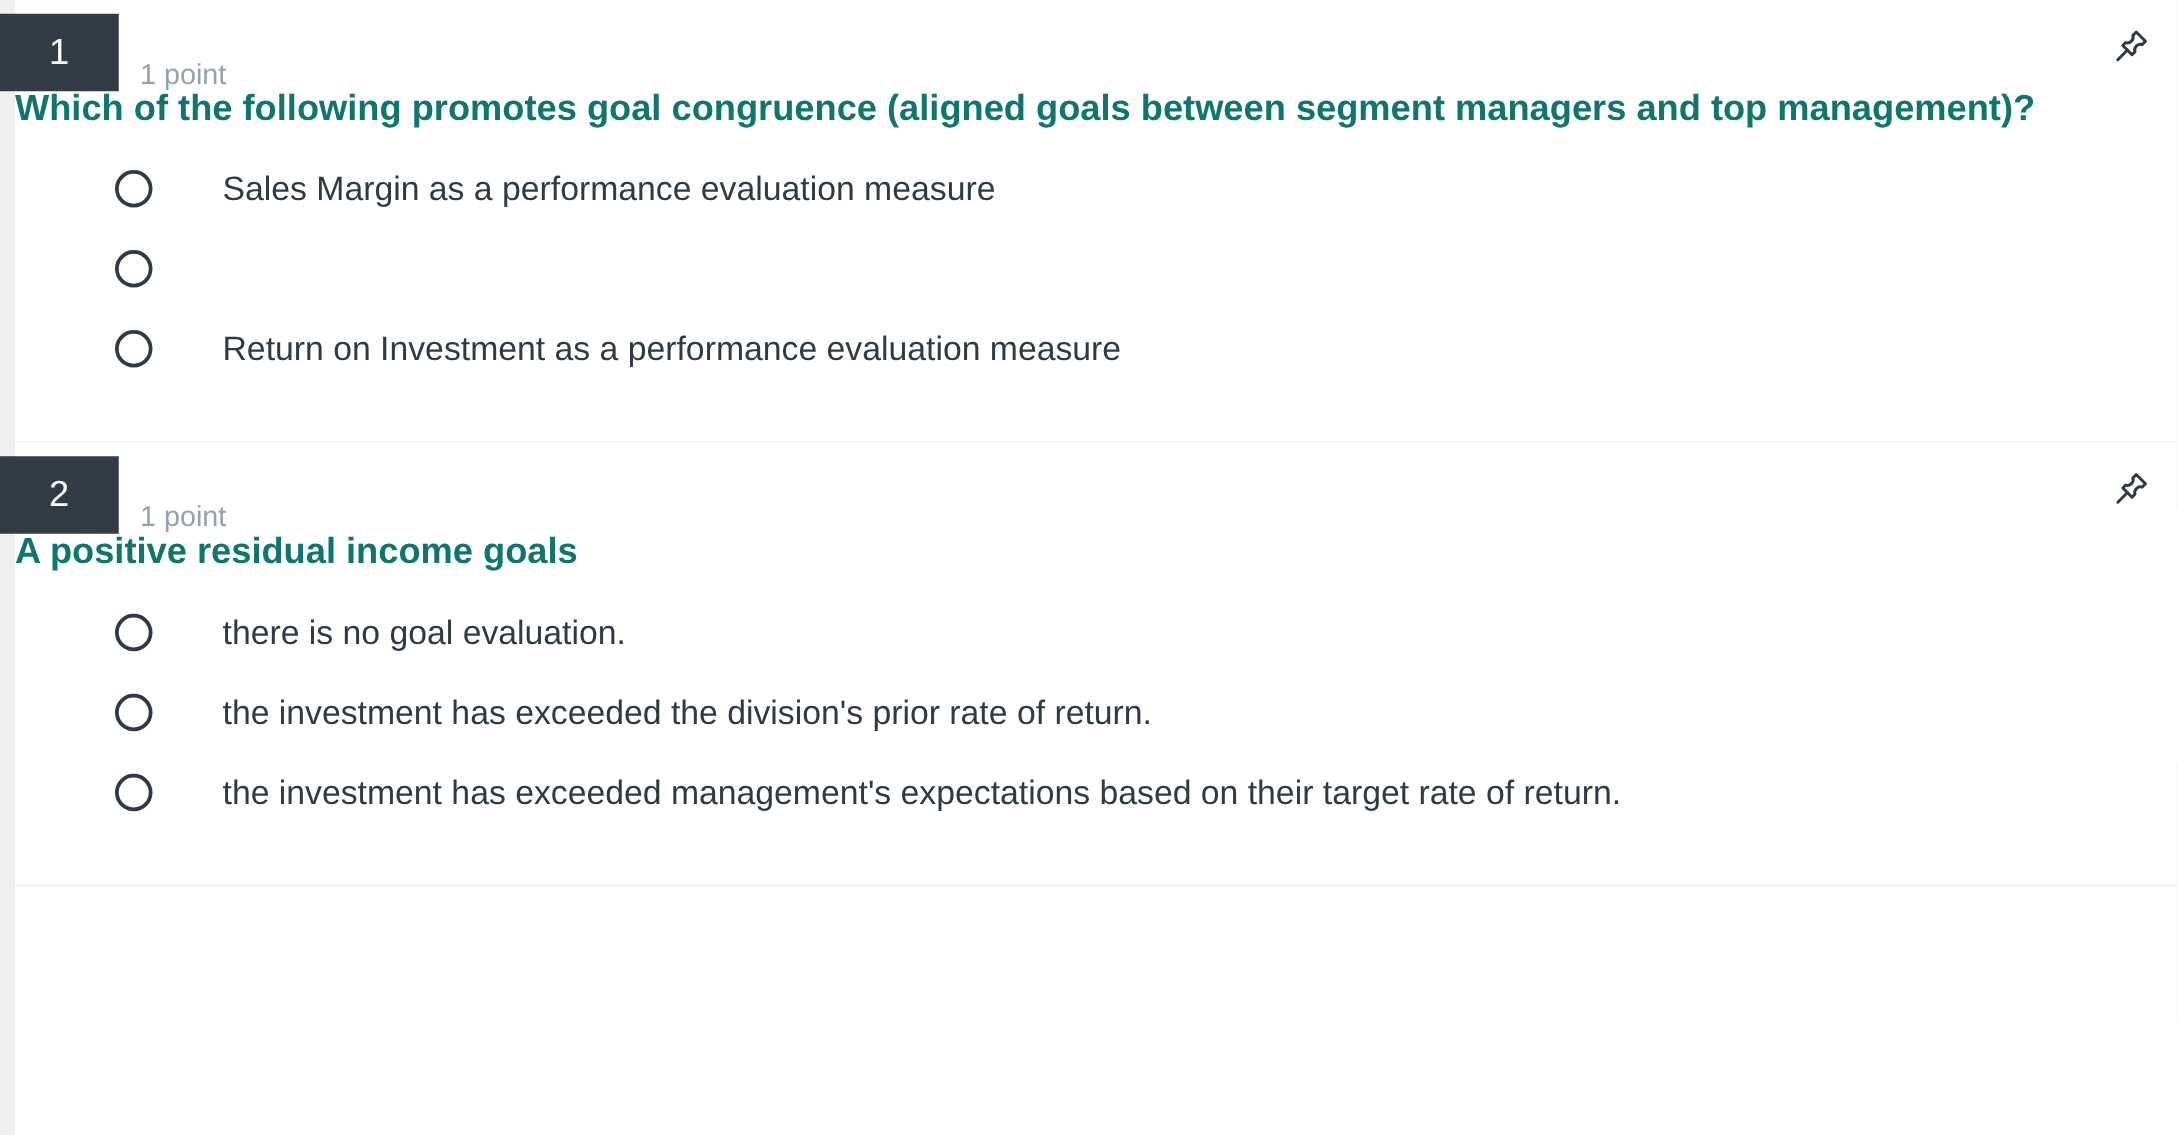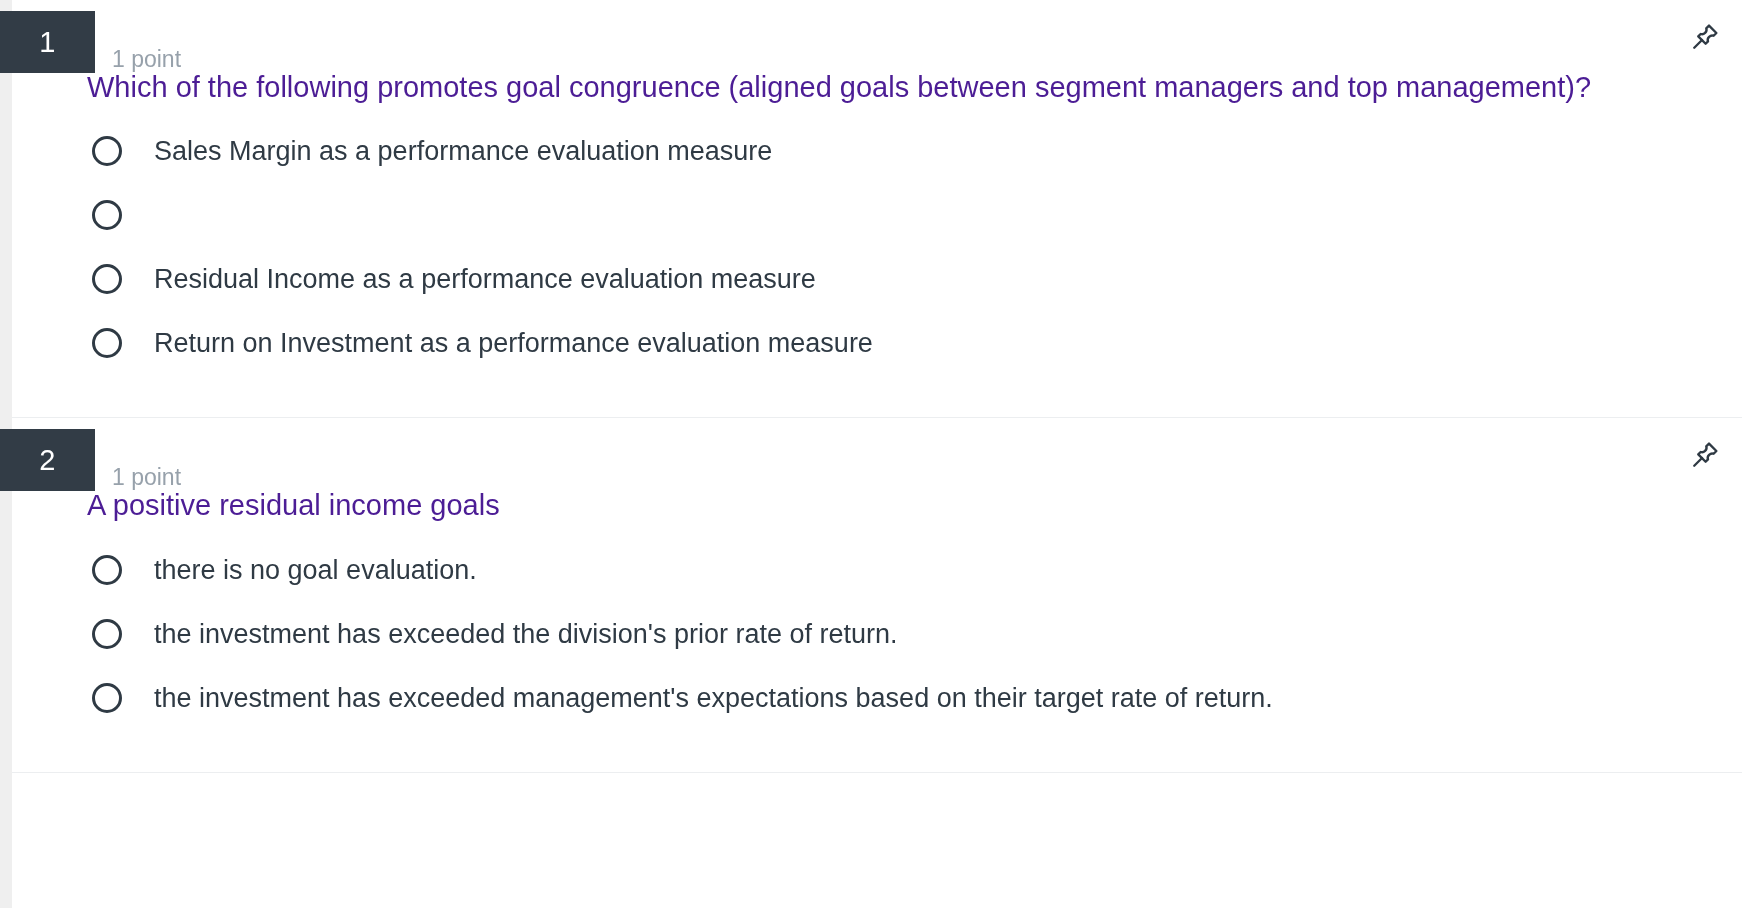--- a/index.html
+++ b/index.html
@@ -81,27 +81,26 @@
     height: 40px;
     display: flex;
     align-items: center;
     justify-content: center;
     cursor: pointer;
   }
   .pin-icon-btn svg { display: block; }
 
   
   .q-prompt {
-    padding-left: 75px;
     padding-right: 30px;
     padding-top: 8px;
     font-size: 29px;
     line-height: 1.22;
-    color: #4c1d95;
-    font-weight: 400;
+    color: #0f766e;
+    font-weight: 700;
   }
 
   
   .q-options {
     padding-top: 14px;
     padding-bottom: 42px;
   }
 
   .option-row {
     display: flex;
@@ -120,20 +119,21 @@
     background: #ffffff;
     margin-right: 32px;
   }
 
   .option-label {
     font-size: 27px;
     color: #2f3a44;
     line-height: 1.2;
     font-weight: 400;
     white-space: nowrap;
+    margin-left: 24px;
   }
 
   
   .quiz-footer {
     position: relative;
     height: 60px;
   }
 
   .submit-button {
     position: absolute;
@@ -181,24 +181,20 @@
       <div class="q-options">
         <div class="option-row">
           <span class="radio-circle"></span>
           <span class="option-label">Sales Margin as a performance evaluation measure</span>
         </div>
         <div class="option-row">
           <span class="radio-circle"></span>
         </div>
         <div class="option-row">
           <span class="radio-circle"></span>
-          <span class="option-label">Residual Income as a performance evaluation measure</span>
-        </div>
-        <div class="option-row">
-          <span class="radio-circle"></span>
           <span class="option-label">Return on Investment as a performance evaluation measure</span>
         </div>
       </div>
 
     </div>
 
     <div class="question-divider"></div>
 
     <div class="question-block">
 

